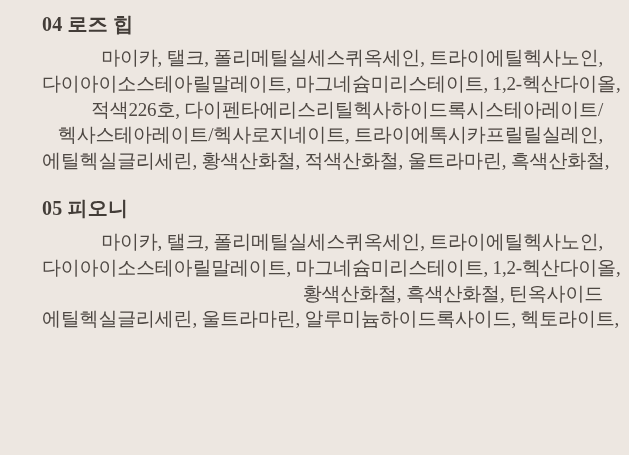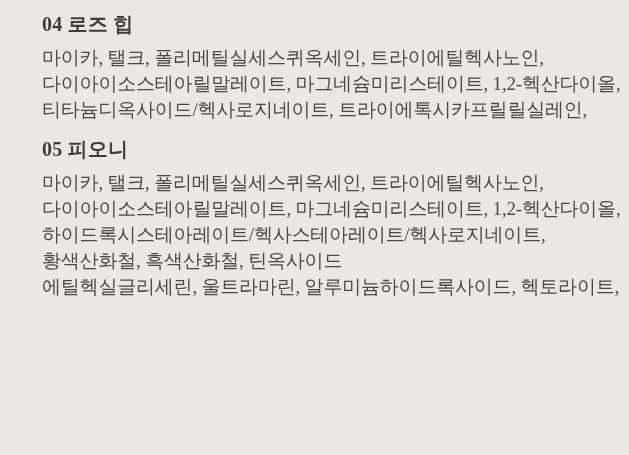--- a/index.html
+++ b/index.html
@@ -12,57 +12,59 @@
     width: 629px;
     height: 455px;
     box-sizing: border-box;
     background: #ede7e1;
     padding: 11px 26px 0 42px;
     overflow: hidden;
     font-family: Liberation Serif, serif;
     color: #4e4843;
   }
   .section { margin: 0; }
-  .section + .section { margin-top: 14px; }
+  .section + .section { margin-top: 21px; }
   .section-title {
     margin: 0 0 8px 0;
     font-size: 20px;
     line-height: 26px;
     font-weight: 600;
     color: #433d38;
     letter-spacing: 0.2px;
   }
   .ingredient-lines { margin: 0; }
   .line {
     display: block;
     font-size: 19px;
     line-height: 25.8px;
     white-space: nowrap;
     letter-spacing: -0.2px;
     color: #4e4843;
+    text-align: right;
   }
 </style>
 </head>
 <body>
 
 <div class="page">
 
   <section class="section">
     <h2 class="section-title">04 로즈 힙</h2>
     <div class="ingredient-lines">
       <span class="line">마이카, 탤크, 폴리메틸실세스퀴옥세인, 트라이에틸헥사노인,</span>
       <span class="line">다이아이소스테아릴말레이트, 마그네슘미리스테이트, 1,2-헥산다이올,</span>
-      <span class="line">티타늄디옥사이드/헥사로지네이트, 트라이에톡시카프릴릴실레인,</span>
+      <span class="line">적색226호, 다이펜타에리스리틸헥사하이드록시스테아레이트/</span>
+      <span class="line">헥사스테아레이트/헥사로지네이트, 트라이에톡시카프릴릴실레인,</span>
+      <span class="line">에틸헥실글리세린, 황색산화철, 적색산화철, 울트라마린, 흑색산화철,</span>
     </div>
   </section>
 
   <section class="section">
     <h2 class="section-title">05 피오니</h2>
     <div class="ingredient-lines">
       <span class="line">마이카, 탤크, 폴리메틸실세스퀴옥세인, 트라이에틸헥사노인,</span>
       <span class="line">다이아이소스테아릴말레이트, 마그네슘미리스테이트, 1,2-헥산다이올,</span>
-      <span class="line">하이드록시스테아레이트/헥사스테아레이트/헥사로지네이트,</span>
       <span class="line">황색산화철, 흑색산화철, 틴옥사이드</span>
       <span class="line">에틸헥실글리세린, 울트라마린, 알루미늄하이드록사이드, 헥토라이트,</span>
     </div>
   </section>
 
 </div>
 
 </body></html>

